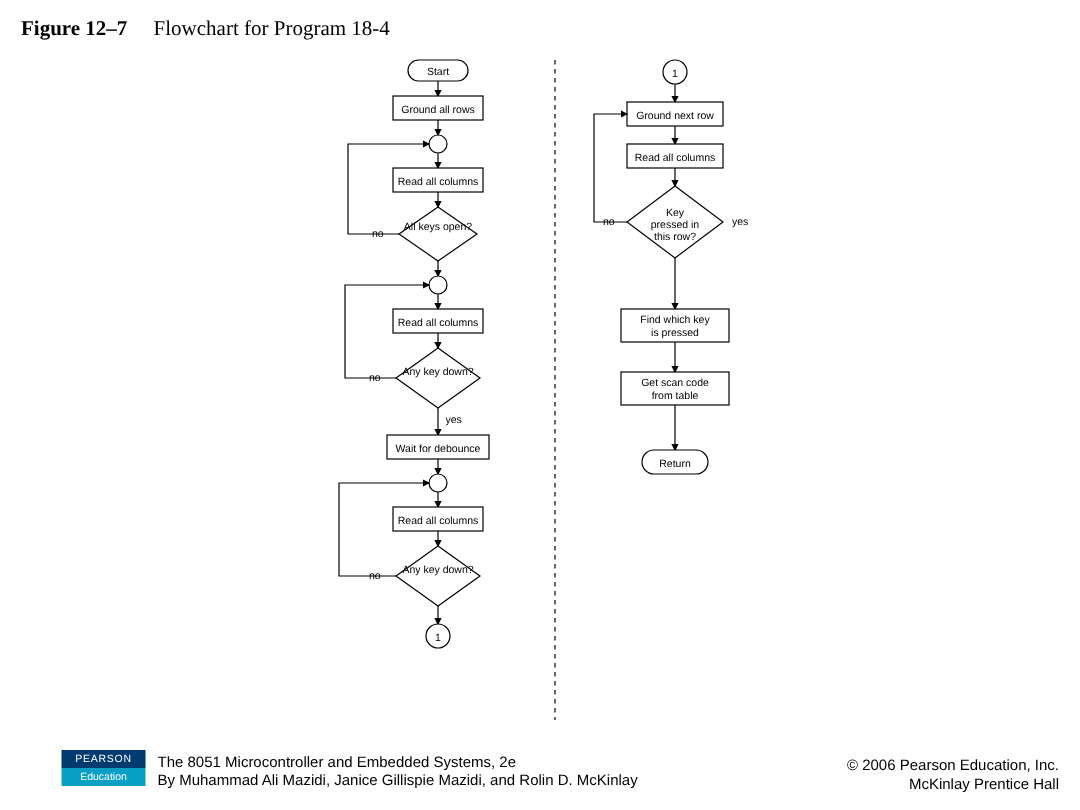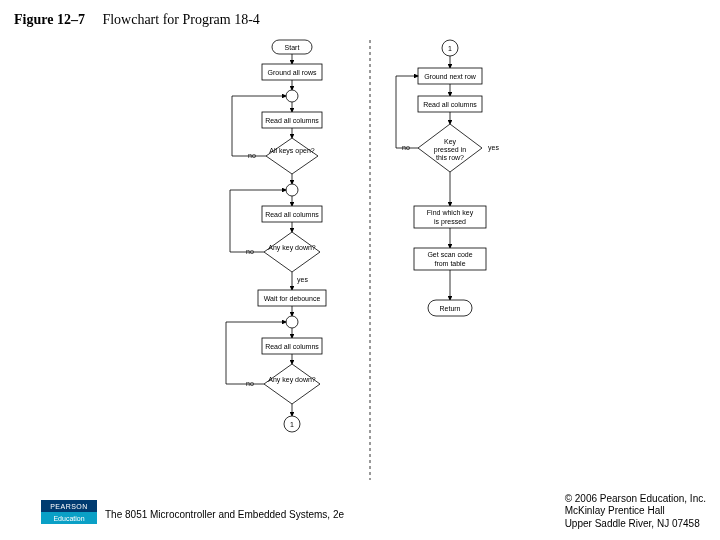--- a/index.html
+++ b/index.html
@@ -94,21 +94,21 @@
   .pearson-logo .bot {
     background: #0aa0c6;
     color: #fff;
     text-align: center;
     padding: 3px 0 2px;
   }
   .footer-book {
     line-height: 1.25;
   }
   .footer-right {
-    text-align: left;
+    text-align: right;
     line-height: 1.25;
   }
 </style>
 </head>
 <body>
 
 <div class="title-row">
   <span class="fig">Figure 12–7</span>
   <span>Flowchart for Program 18-4</span>
 </div>
@@ -251,20 +251,20 @@
 </svg>
 
 <div class="footer">
   <div class="footer-left">
     <div class="pearson-logo">
       <div class="top">PEARSON</div>
       <div class="bot">Education</div>
     </div>
     <div class="footer-book">
       <div>The 8051 Microcontroller and Embedded Systems, 2e</div>
+      <div>By Muhammad Ali Mazidi, Janice Gillispie Mazidi, and Rolin D. McKinlay</div>
     </div>
   </div>
   <div class="footer-right">
     <div>© 2006 Pearson Education, Inc.</div>
     <div>McKinlay Prentice Hall</div>
-    <div>Upper Saddle River, NJ 07458</div>
   </div>
 </div>
 
 </body></html>

